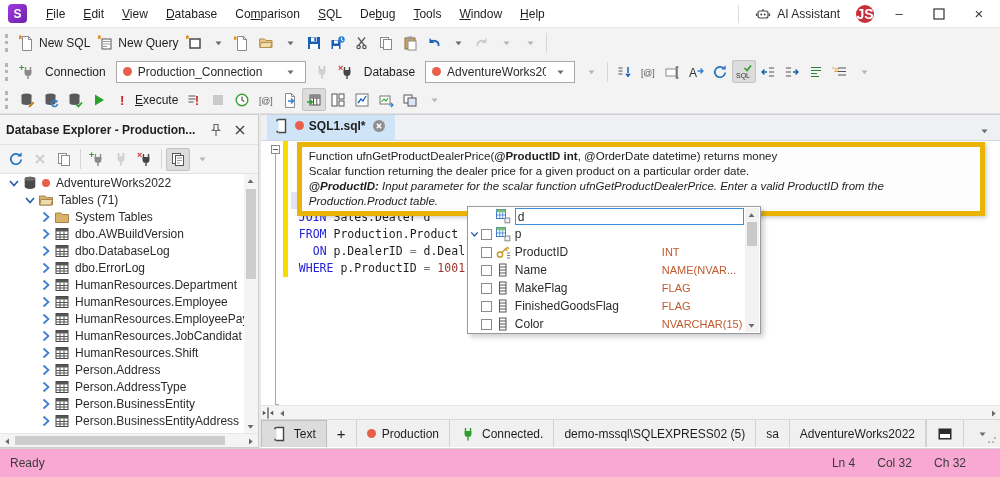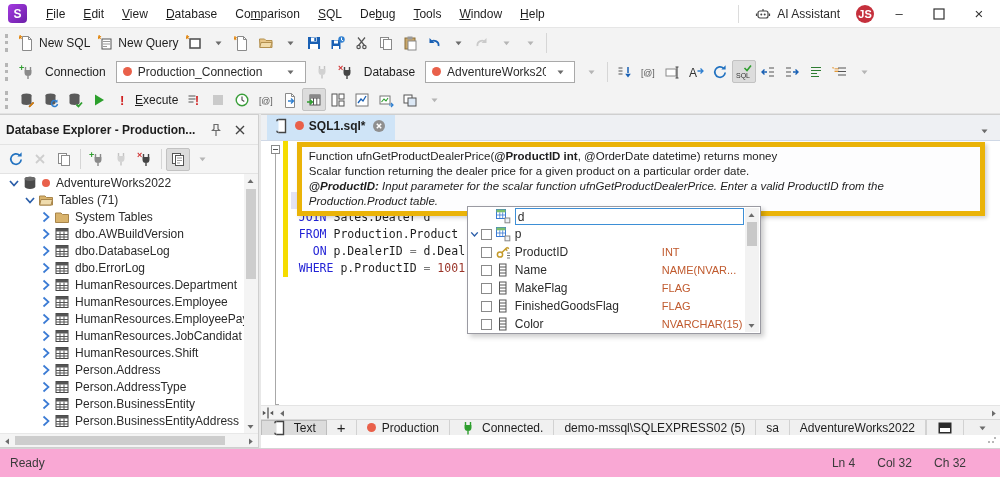--- a/index.html
+++ b/index.html
@@ -7,21 +7,21 @@
   .window { position:relative; width:1000px; height:477px; background:#f3f3f3; border-bottom:1px solid #c8c8c8; }
 
   
   .menubar { height:28px; background:#ffffff; display:flex; align-items:center; padding:0 6px; border-bottom:1px solid #e6e6e6; }
   .logo { width:19px; height:19px; border-radius:4px; background:linear-gradient(135deg,#a43ae0,#6c1fa8); color:#fff; font-weight:bold; font-size:12px; display:flex; align-items:center; justify-content:center; margin:0 10px 0 2px; }
   .menu-item { padding:4px 9px; color:#1e1e1e; cursor:default; }
   .menu-item u { text-decoration:underline; }
   .menubar-right { margin-left:auto; display:flex; align-items:center; gap:10px; }
   .v-sep { width:1px; height:18px; background:#dcdcdc; }
   .ai-btn { display:flex; align-items:center; gap:6px; padding:3px 6px; }
-  .badge { width:18px; height:18px; border-radius:50%; background:#c5303c; color:#fff; font-size:11px; font-weight:bold; display:flex; align-items:center; justify-content:center; }
+  .badge { width:18px; height:18px; border-radius:50%; background:#c5303c; color:#fff; font-size:14px; font-weight:bold; display:flex; align-items:center; justify-content:center; }
   .win-btn { width:30px; height:22px; display:flex; align-items:center; justify-content:center; color:#333; font-size:13px; }
 
   
   .toolbar { display:flex; align-items:center; background:#f3f3f3; padding:0 2px; }
   #tb-standard { height:29px; } #tb-connection { height:29px; } #tb-execute { height:28px; border-bottom:1px solid #e2e2e2; }
   .grip { width:5px; height:18px; border-left:3px dotted #b6b6b6; margin:0 5px 0 3px; }
   .tb-btn { height:23px; min-width:24px; display:flex; align-items:center; justify-content:center; gap:4px; padding:0 3px; border:1px solid transparent; border-radius:2px; cursor:default; }
   .tb-btn.active { background:#dcdcdc; border-color:#c2c2c2; }
   .tb-btn.disabled { opacity:.45; }
   .tb-btn .lbl { color:#1e1e1e; white-space:nowrap; }
@@ -81,21 +81,21 @@
   .pop-row .chev { width:13px; display:inline-flex; justify-content:center; flex:none; }
   .pop-row .cbx { width:11px; height:11px; border:1px solid #8a8a8a; background:#fff; margin-right:3px; flex:none; }
   .pop-row .picon { width:17px; display:inline-flex; justify-content:center; margin-right:3px; flex:none; }
   .pop-row .ptype { position:absolute; left:194px; color:#c05a2e; font-size:11px; }
   .pop-row .sel-box { border:1px solid #3d8fd6; background:#fff; flex:1; height:17px; line-height:16px; padding-left:2px; margin-right:1px; }
   .pop-scroll { position:absolute; top:1px; right:1px; bottom:1px; width:14px; background:#f2f2f2; }
   .pop-scroll .thumb { position:absolute; left:2px; right:2px; top:14px; height:24px; background:#c8c8c8; }
 
   
   .ed-hscroll { height:14px; background:#f4f4f4; position:relative; border-top:1px solid #e4e4e4; }
-  .ed-bottom { height:16px; background:#f0f0f0; border-top:1px solid #d8d8d8; display:flex; align-items:stretch; }
+  .ed-bottom { height:28px; background:#f0f0f0; border-top:1px solid #d8d8d8; display:flex; align-items:stretch; }
   .seg { display:flex; align-items:center; gap:6px; padding:0 10px; border-right:1px solid #d2d2d2; color:#1e1e1e; white-space:nowrap; }
   .seg.tab-active { background:#dcdcdc; border:1px solid #bdbdbd; border-bottom:none; }
   .seg .dot { width:9px; height:9px; border-radius:50%; background:#e9604a; }
   .seg.noborder { border-right:none; }
   .seg.btn-dark { margin-left:auto; border-left:1px solid #d2d2d2; }
 
   
   .statusbar { height:29px; background:#f9a8d4; border-top:1px solid #d4d4d4; display:flex; align-items:center; padding:0 10px; color:#3a3a3a; }
   .statusbar .right { margin-left:auto; display:flex; gap:22px; margin-right:24px; }
   .grip-dots { position:absolute; right:3px; bottom:32px; width:10px; height:10px;

